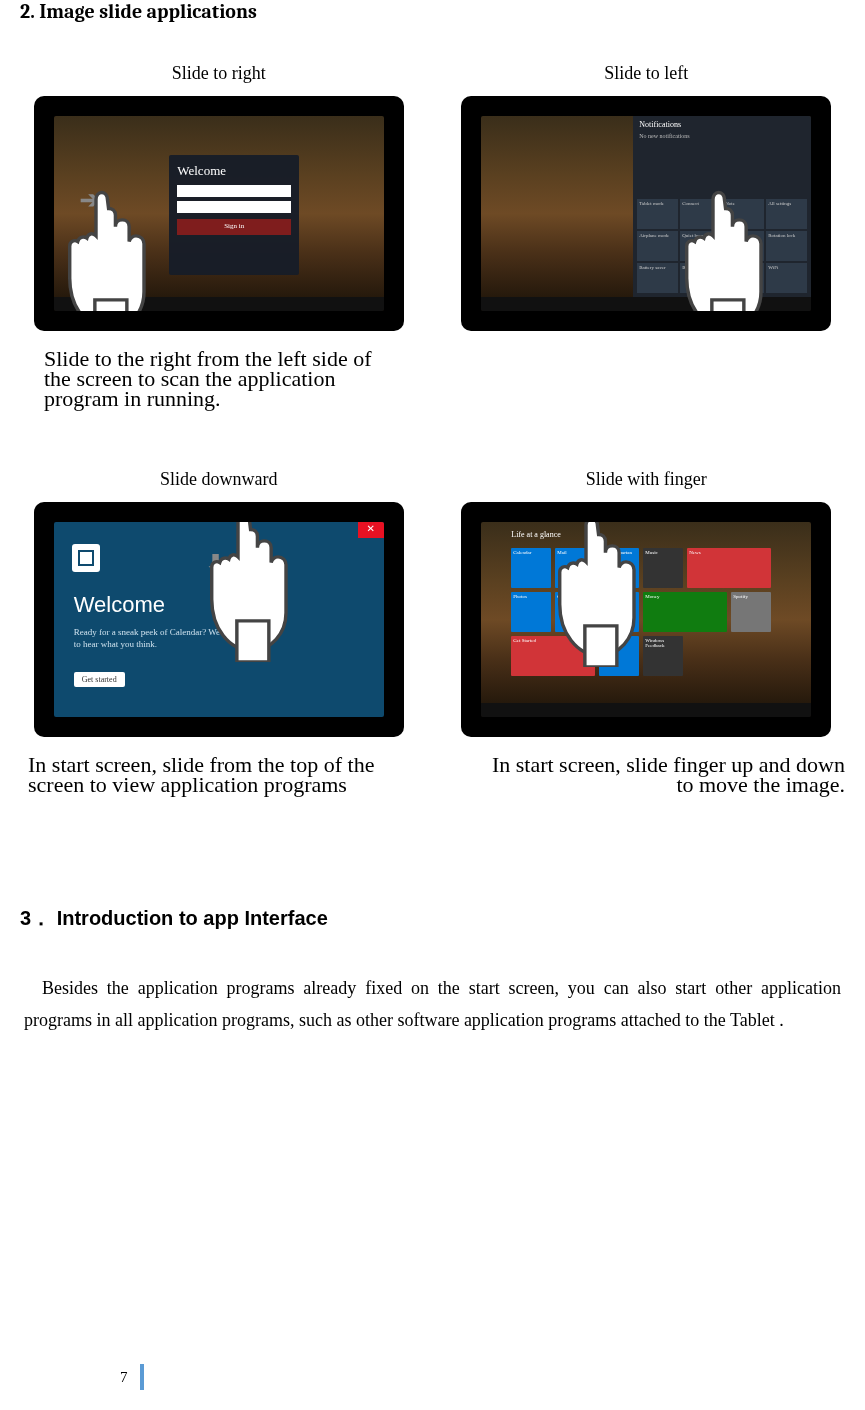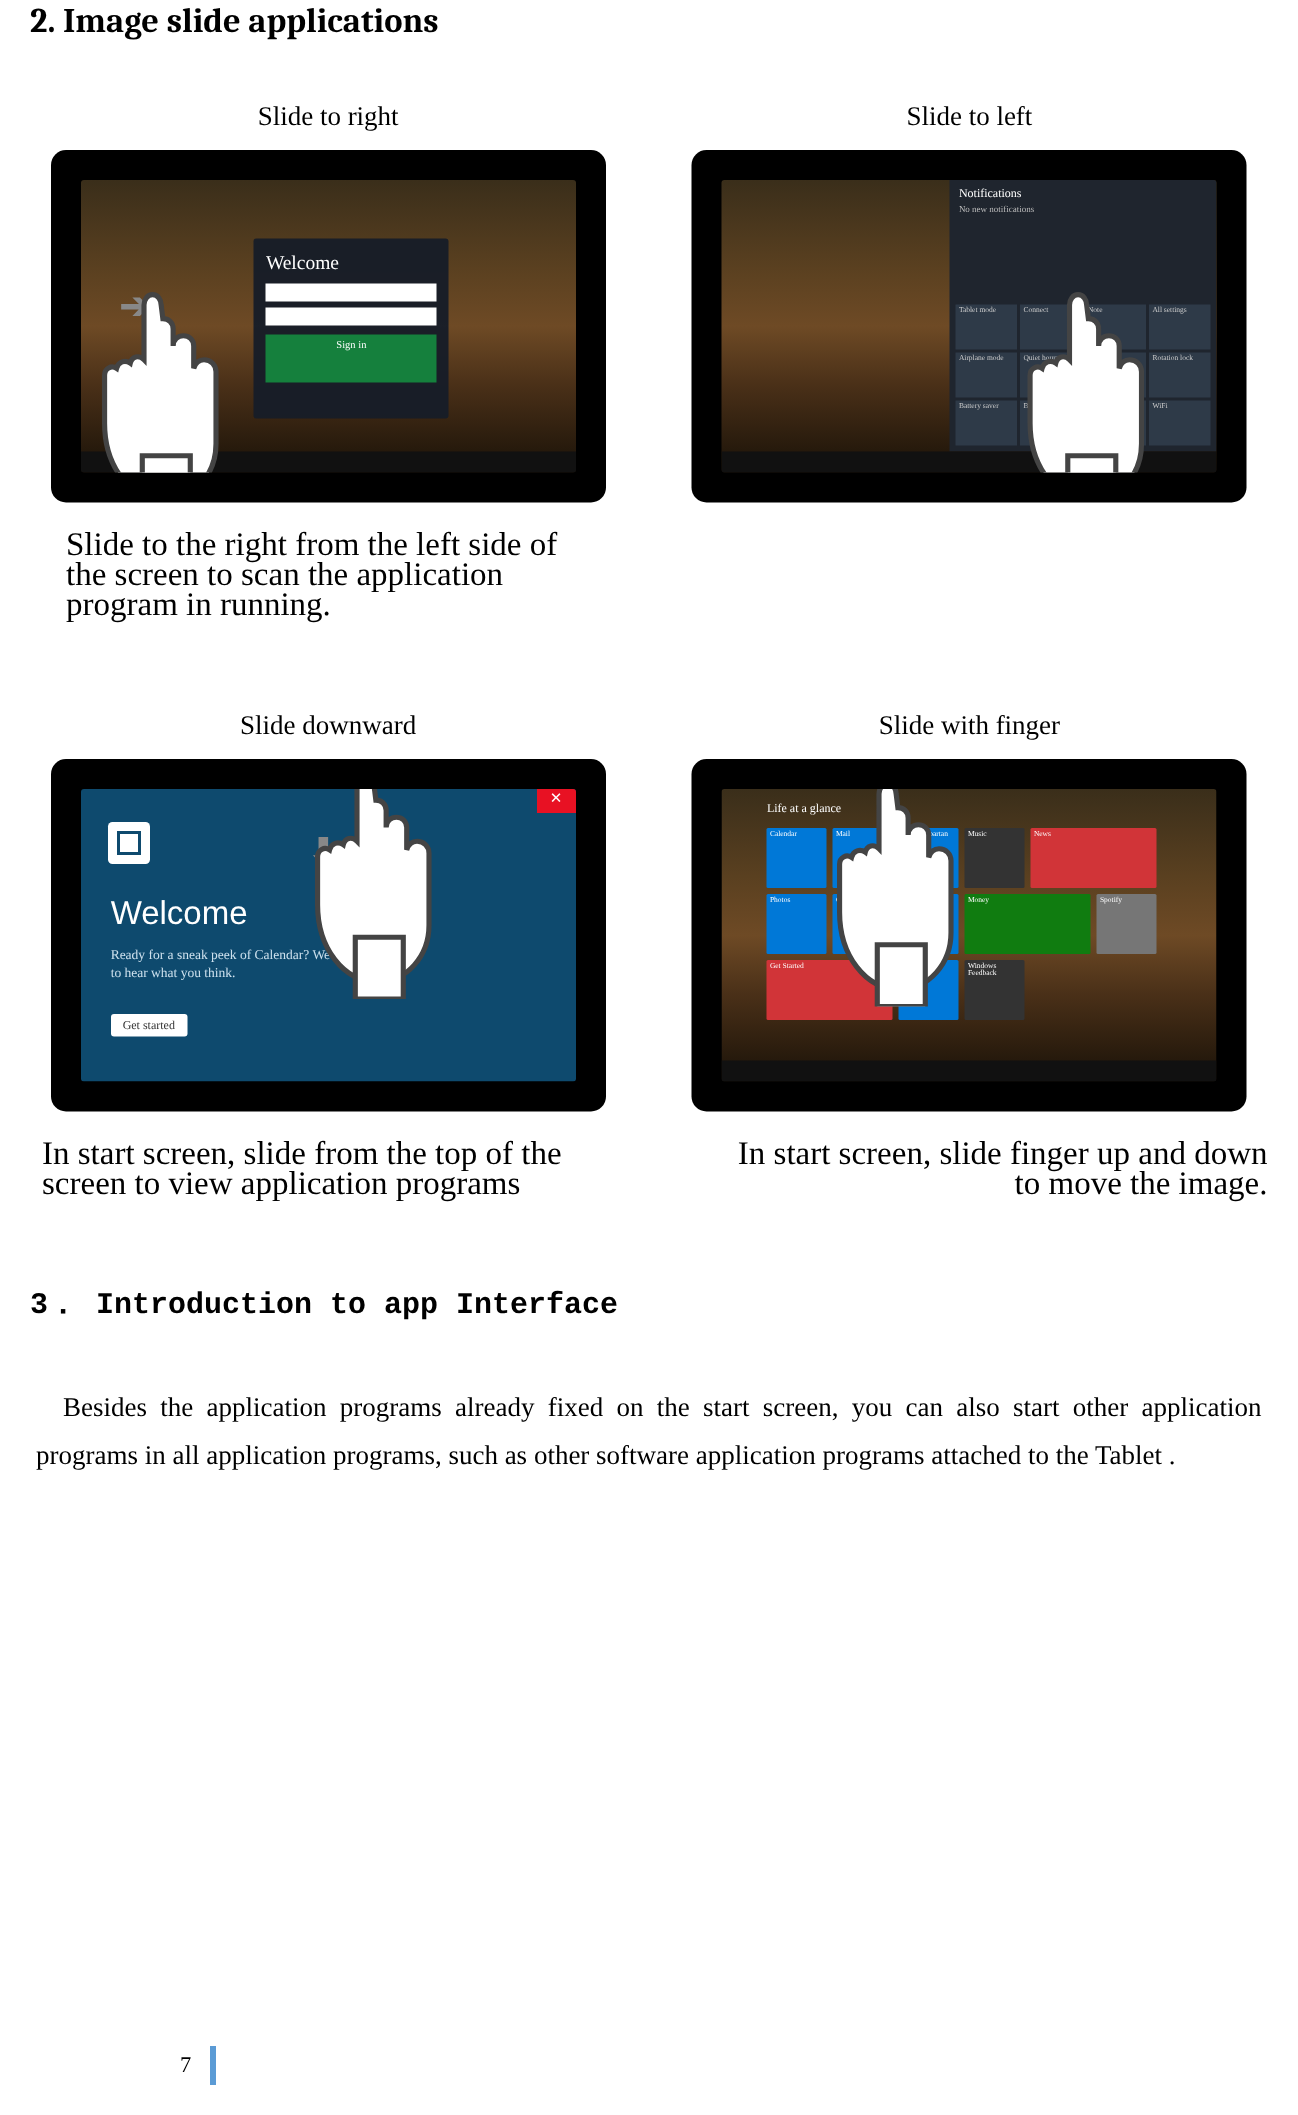--- a/index.html
+++ b/index.html
@@ -6,21 +6,21 @@
     body {
       font-family: "Times New Roman", serif;
       background: #fff;
       width: 865px;
       min-height: 1410px;
       padding: 0 20px 20px 20px;
       color: #000;
     }
     h2.section-heading {
       font-family: Cambria, "Times New Roman", serif;
-      font-size: 23px;
+      font-size: 20px;
       font-weight: bold;
       margin-top: 0;
       margin-bottom: 40px;
     }
     .grid {
       display: flex;
       justify-content: space-between;
       gap: 30px;
       margin-bottom: 30px;
     }
@@ -68,22 +68,22 @@
     .login-box .wel { font-size: 13px; margin-bottom: 6px; }
     .login-box .field {
       background: #fff;
       height: 12px;
       margin: 4px 0;
       color: #555;
       font-size: 6px;
       padding: 2px 3px;
     }
     .login-box .btn {
-      background: #15803d;
-      height: 32px;
+      background: #7f1d1d;
+      height: 16px;
       margin-top: 6px;
       color: #fff;
       text-align: center;
       font-size: 7px;
       line-height: 14px;
     }
     .taskbar {
       position: absolute;
       bottom: 0; left: 0; right: 0;
       height: 14px;
@@ -174,24 +174,24 @@
     .tile.t-gray { background: #767676; }
     .caption-bottom {
       font-size: 22px;
       line-height: 20px;
       margin-top: 10px;
       padding: 0 20px 0 24px;
     }
     .caption-bottom.alt { padding-left: 12px; padding-right: 0; }
     .second-grid { margin-top: 60px; }
     h2.sect3 {
-      font-family: Liberation Mono, monospace;
+      font-family: Liberation Sans, sans-serif;
       font-size: 20px;
       font-weight: bold;
-      margin-top: 56px;
+      margin-top: 110px;
       margin-bottom: 40px;
     }
     p.body {
       font-size: 18px;
       line-height: 32px;
       text-indent: 18px;
       text-align: justify;
       padding: 0 4px;
     }
     .footer {

